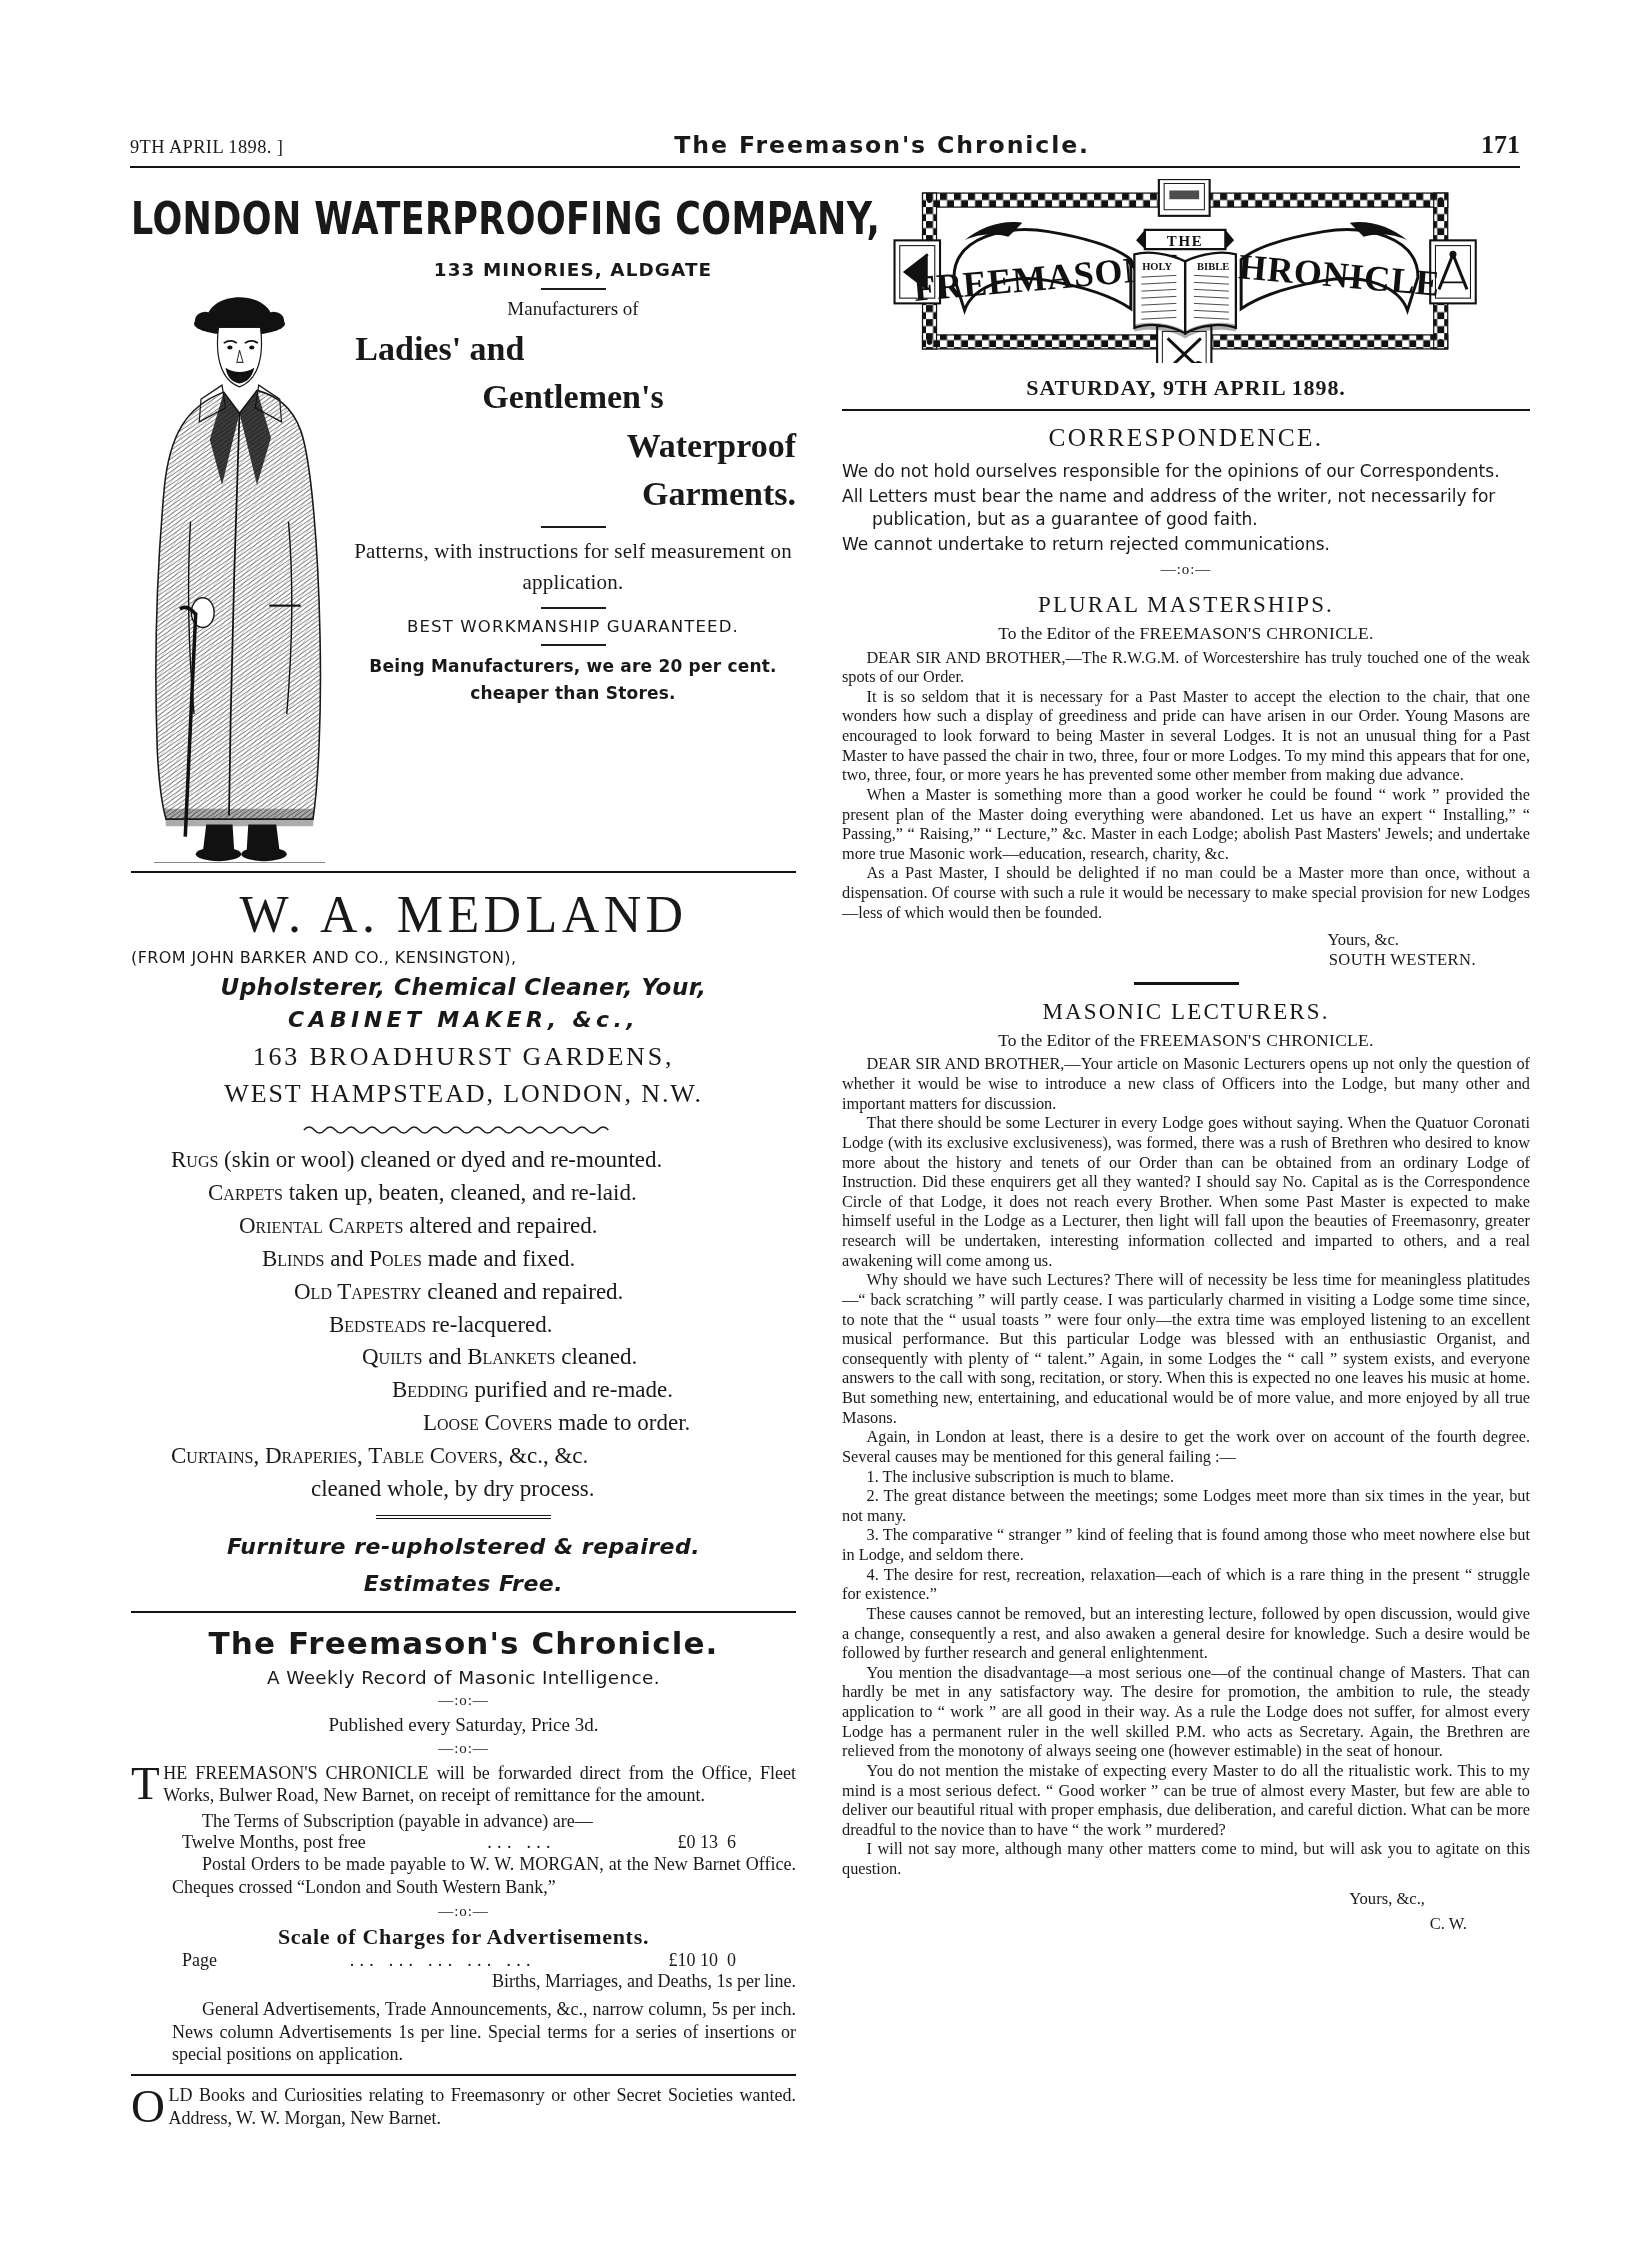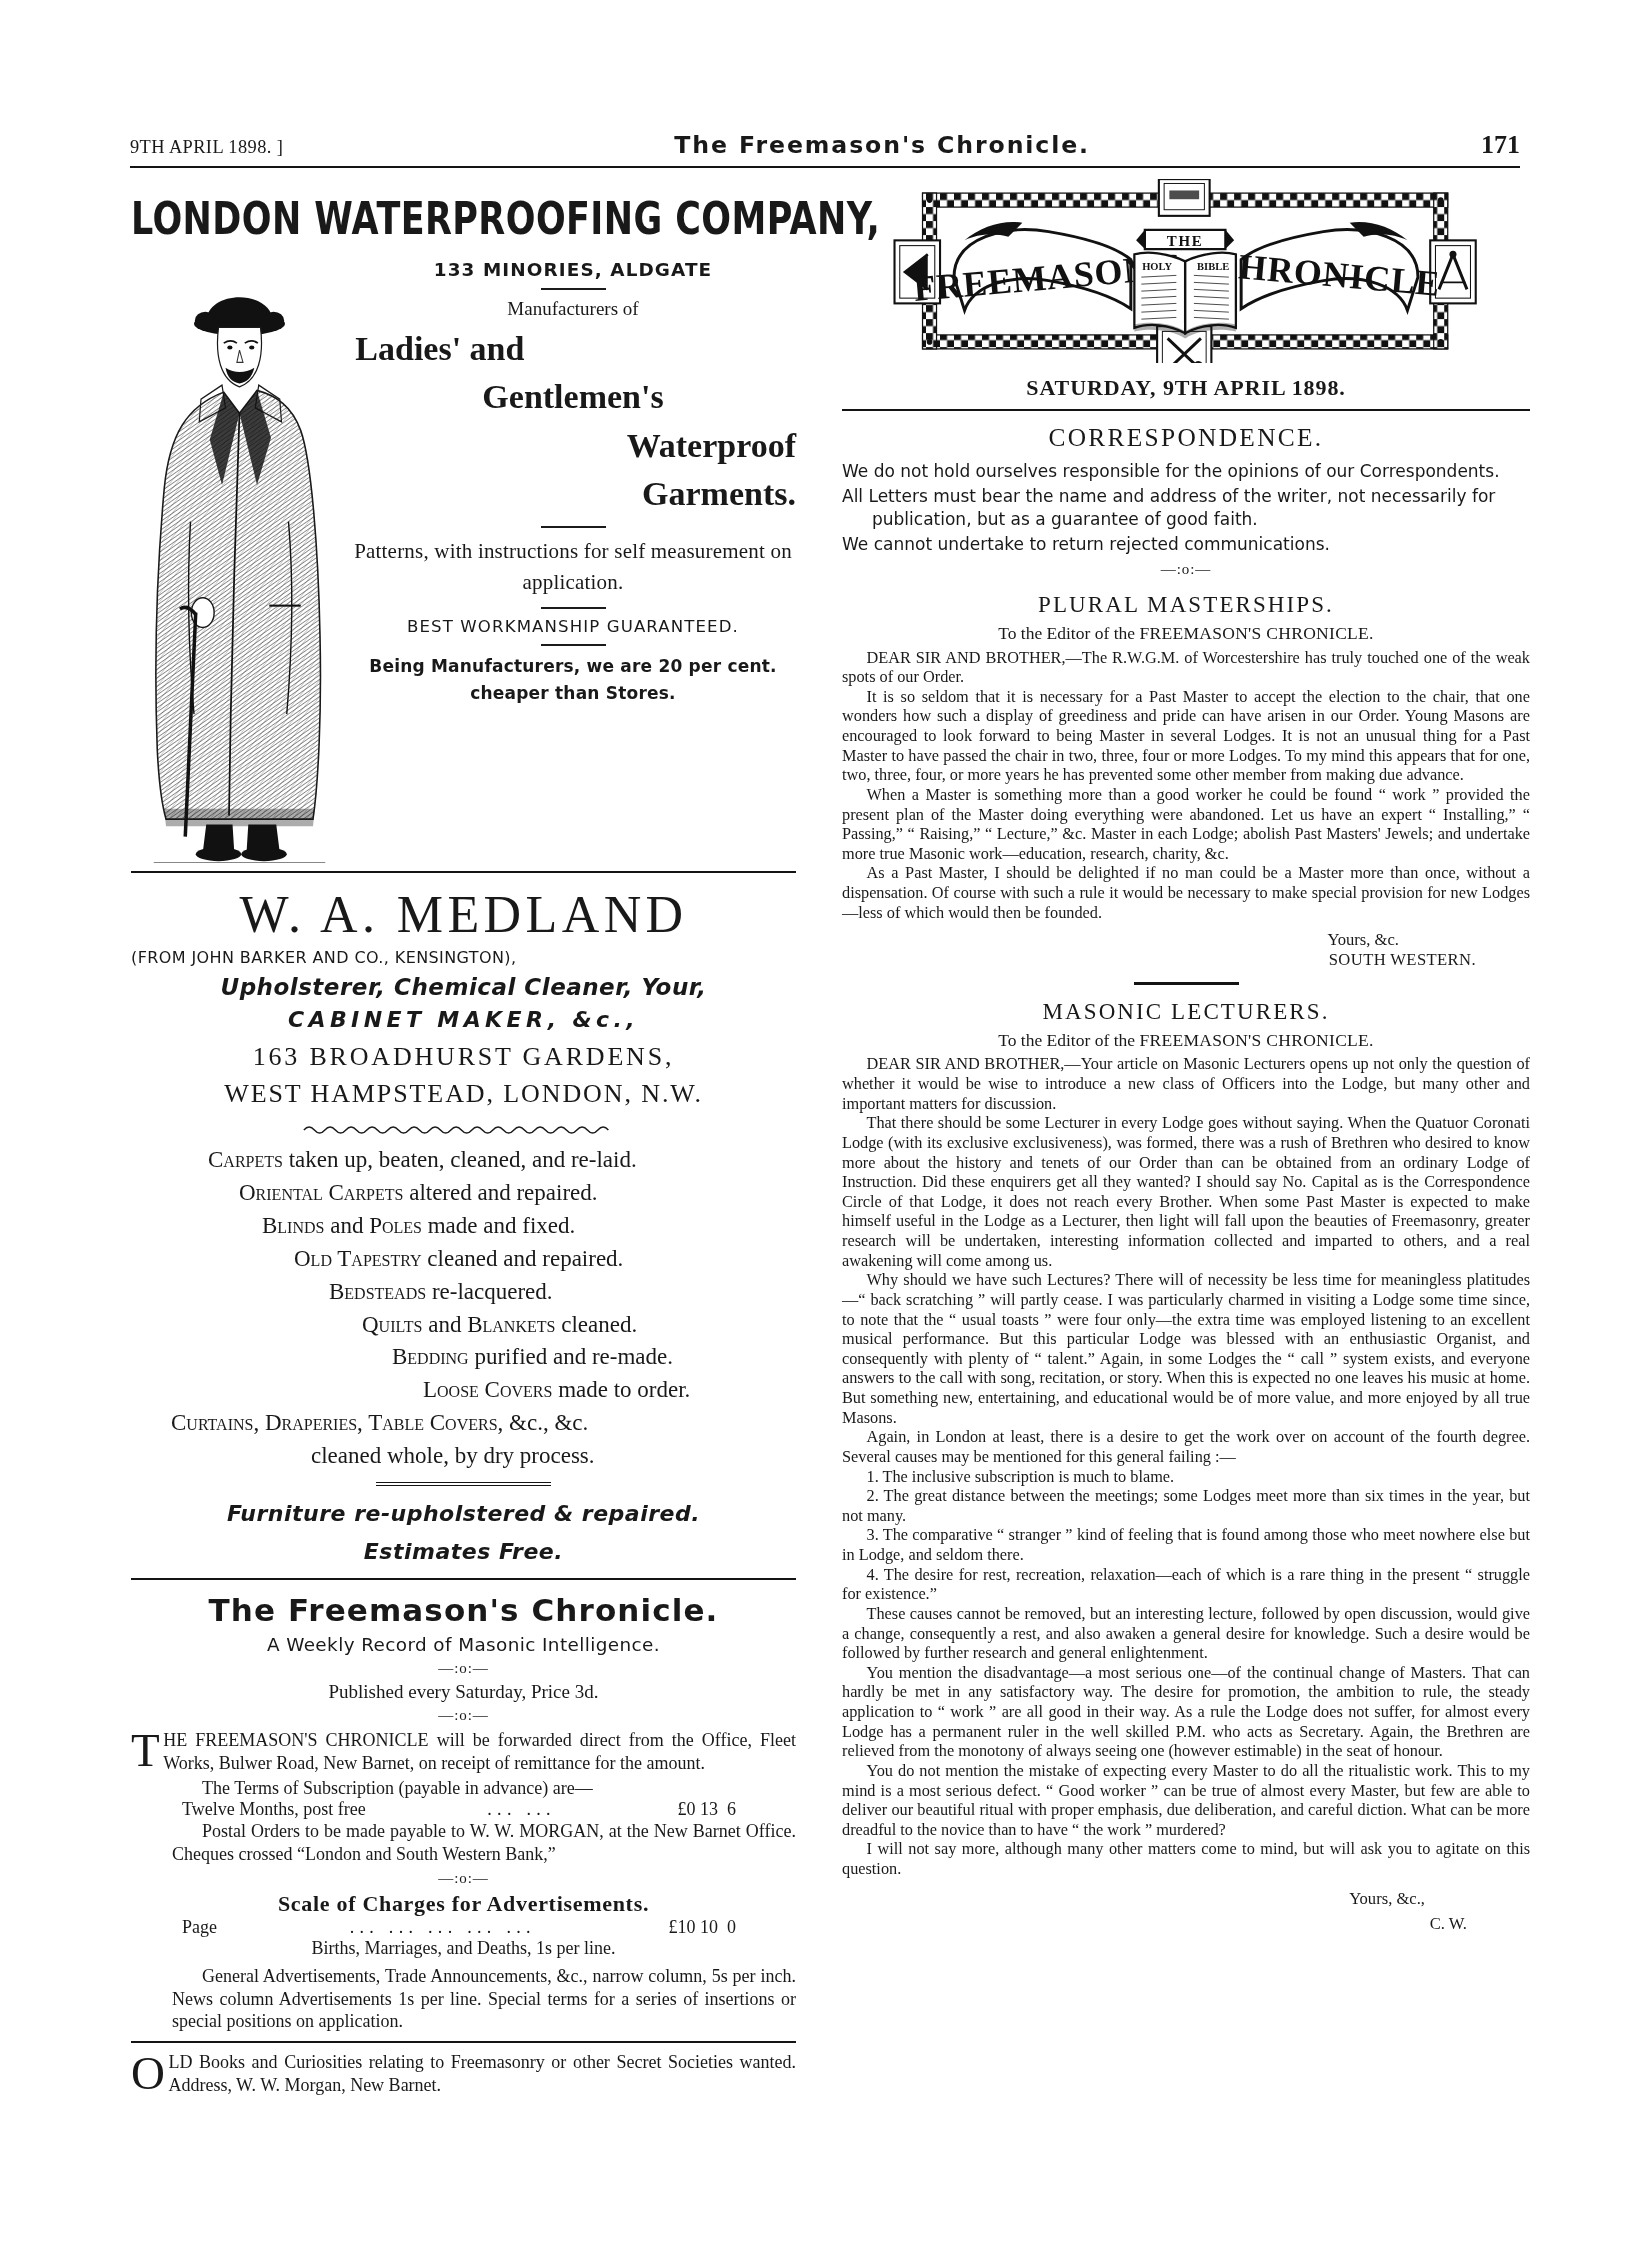--- a/index.html
+++ b/index.html
@@ -84,21 +84,21 @@
   .para{font-size:18px;line-height:1.27;text-align:justify;margin:0;}
   .dropcap-wrap{position:relative;padding-left:0;}
   .dropcap{float:left;font-family:"Liberation Serif",serif;font-size:47px;line-height:.80;margin:3.5px 3.5px 0 0;}
   .indent{text-indent:30px;margin-left:41px;}
   .terms-line{font-size:18px;margin-top:3.5px;}
   .price-row{font-size:18px;display:flex;}
   .price-row .lbl{padding-left:51px;}
   .price-row .lead{flex:1;text-align:center;letter-spacing:5.3px;}
   .price-row .amt{white-space:pre;padding-right:60px;}
   .scale-title{font-family:"Liberation Serif",serif;font-weight:bold;font-size:22px;text-align:center;letter-spacing:0.7px;margin-top:3.5px;}
-  .bmd{font-size:18px;text-align:center;}
+  .bmd{font-size:18px;text-align:right;}
   .smallp{font-size:18px;line-height:1.27;text-align:justify;}
 
   
   .masthead{width:100%;height:184px;display:block;margin:0 auto 5.3px;}
   .satline{font-family:"Liberation Serif",serif;font-weight:bold;font-size:22px;text-align:center;letter-spacing:0.9px;margin:12.3px 0 5.3px;}
   .sec-title{font-family:"Liberation Serif",serif;font-size:25.4px;text-align:center;letter-spacing:2.3px;margin:12.3px 0 7.9px;}
   .notice{font-family:"DejaVu Sans",sans-serif;font-size:17px;line-height:1.36;margin:0 0 1.8px 0;padding-left:30px;text-indent:-30px;}
   .art-title{font-family:"Liberation Serif",serif;font-size:23px;text-align:center;letter-spacing:2.1px;margin:14px 0 5.3px;}
   .toeditor{font-family:"Liberation Serif",serif;font-size:17.5px;text-align:center;margin-bottom:3.5px;}
   .toeditor .sc{font-variant:small-caps;letter-spacing:0.3px;}
@@ -214,20 +214,21 @@
       <div class="med-addr1">163  BROADHURST  GARDENS,</div>
       <div class="med-addr2">WEST HAMPSTEAD, LONDON, N.W.</div>
 
       <svg class="squiggle" viewBox="0 0 370 12">
         <path d="M2 8 q6 -7 12 0 t12 0 t12 0 t12 0 t12 0 t12 0 t12 0 t12 0 t12 0 t12 0 t12 0 t12 0
                  t12 0 t12 0 t12 0 t12 0 t12 0 t12 0 t12 0 t12 0 t12 0 t12 0 t12 0 t12 0 t12 0 t12 0
                  t12 0 t12 0 t12 0" fill="none" stroke="#1b1b1b" stroke-width="1.6"></path>
       </svg>
 
       <ul class="svc">
+        <li class="r0"><span class="sc">Rugs</span><span> (skin or wool) cleaned or dyed and re-mounted.</span></li>
         <li class="r1"><span class="sc">Carpets</span><span> taken up, beaten, cleaned, and re-laid.</span></li>
         <li class="r2"><span class="sc">Oriental Carpets</span><span> altered and repaired.</span></li>
         <li class="r3"><span class="sc">Blinds</span><span> and </span><span class="sc">Poles</span><span> made and fixed.</span></li>
         <li class="r4"><span class="sc">Old Tapestry</span><span> cleaned and repaired.</span></li>
         <li class="r5"><span class="sc">Bedsteads</span><span> re-lacquered.</span></li>
         <li class="r6"><span class="sc">Quilts</span><span> and </span><span class="sc">Blankets</span><span> cleaned.</span></li>
         <li class="r7"><span class="sc">Bedding</span><span> purified and re-made.</span></li>
         <li class="r8"><span class="sc">Loose Covers</span><span> made to order.</span></li>
         <li class="r9"><span class="sc">Curtains, Draperies, Table Covers</span><span>, &amp;c., &amp;c.</span></li>
         <li class="r10"><span>cleaned whole, by dry process.</span></li>

